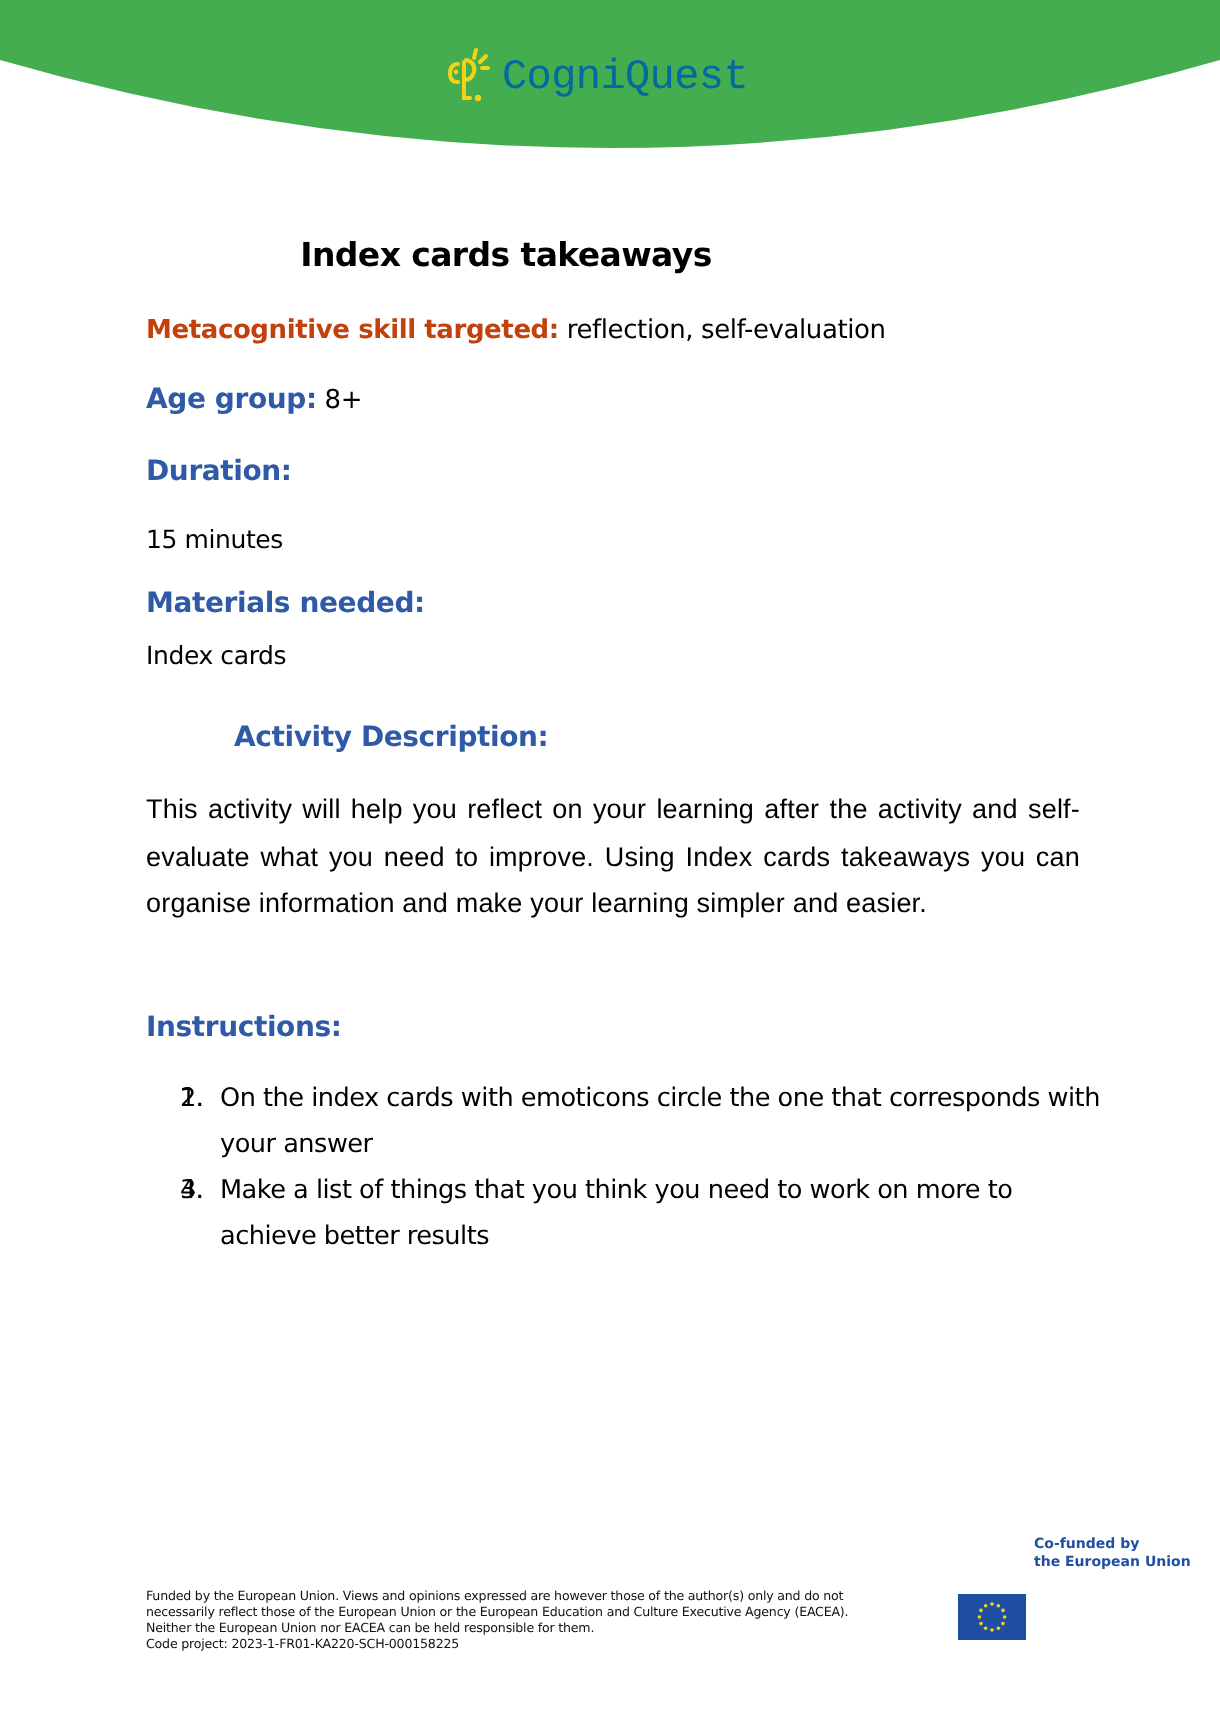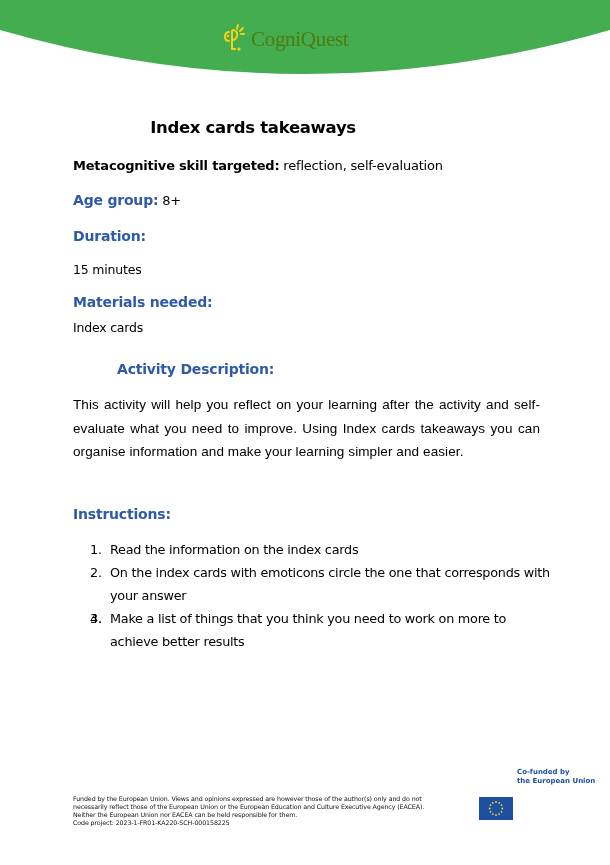--- a/index.html
+++ b/index.html
@@ -8,30 +8,30 @@
       background: #ffffff; color: #000;
       font-family: "DejaVu Sans", sans-serif;
     }
     .header-bg { position: absolute; left: 0; top: 0; width: 610px; height: 90px; }
     .brand {
       position: absolute; left: 222px; top: 22px; height: 34px;
       display: flex; align-items: center;
     }
     .brand-logo { width: 26px; height: 32px; margin-right: 3px; }
     .brand-name {
-      color: #4d7c0f; font-family: Liberation Serif, serif;
+      color: #0369a1; font-family: Liberation Mono, monospace;
       font-size: 21px; letter-spacing: -0.3px; line-height: 1;
     }
     .title {
       position: absolute; left: 0; width: 506px; top: 118px; text-align: center;
       font-family: "DejaVu Sans", sans-serif; font-weight: bold; font-size: 16.5px;
       letter-spacing: -0.3px;
     }
     .row { position: absolute; left: 73px; font-size: 13px; letter-spacing: -0.2px; }
-    .label-black { font-weight: bold; color: #000000; }
+    .label-black { font-weight: bold; color: #c2410c; }
     .heading { font-weight: bold; color: #2f5aa8; font-size: 14px; letter-spacing: -0.2px; }
     .plain { font-size: 12.5px; letter-spacing: -0.2px; }
     .desc {
       position: absolute; left: 73px; top: 393px; width: 467px;
       font-family: "Liberation Sans", sans-serif; font-size: 13.5px;
       line-height: 23.5px; text-align: justify; letter-spacing: 0.1px;
     }
     ol.instr {
       position: absolute; left: 90px; top: 538px; width: 460px; margin: 0; padding: 0;
       list-style: none; font-size: 12.8px; letter-spacing: -0.25px;
@@ -86,21 +86,21 @@
 
 <div class="row heading" style="top:294px;">Materials needed:</div>
 <div class="row plain" style="top:320px;">Index cards</div>
 
 <div class="row heading" style="top:361px;margin-left:44px;">Activity Description:</div>
 <div class="desc">This activity will help you reflect on your learning after the activity and self-evaluate what you need to improve. Using Index cards takeaways you can organise information and make your learning simpler and easier.</div>
 
 <div class="row heading" style="top:506px;">Instructions:</div>
 
 <ol class="instr">
-  <li><span class="num">1.</span><span>Read the information on the index cards</span></li>
+  <li><span class="num">1.</span></li>
   <li><span class="num">2.</span><span>On the index cards with emoticons circle the one that corresponds with your answer</span></li>
   <li><span class="num">3.</span></li>
   <li><span class="num">4.</span><span>Make a list of things that you think you need to work on more to achieve better results</span></li>
 </ol>
 
 <div class="footer-text">
   <div>Funded by the European Union. Views and opinions expressed are however those of the author(s) only and do not</div>
   <div>necessarily reflect those of the European Union or the European Education and Culture Executive Agency (EACEA).</div>
   <div>Neither the European Union nor EACEA can be held responsible for them.</div>
   <div>Code project: 2023-1-FR01-KA220-SCH-000158225</div>

